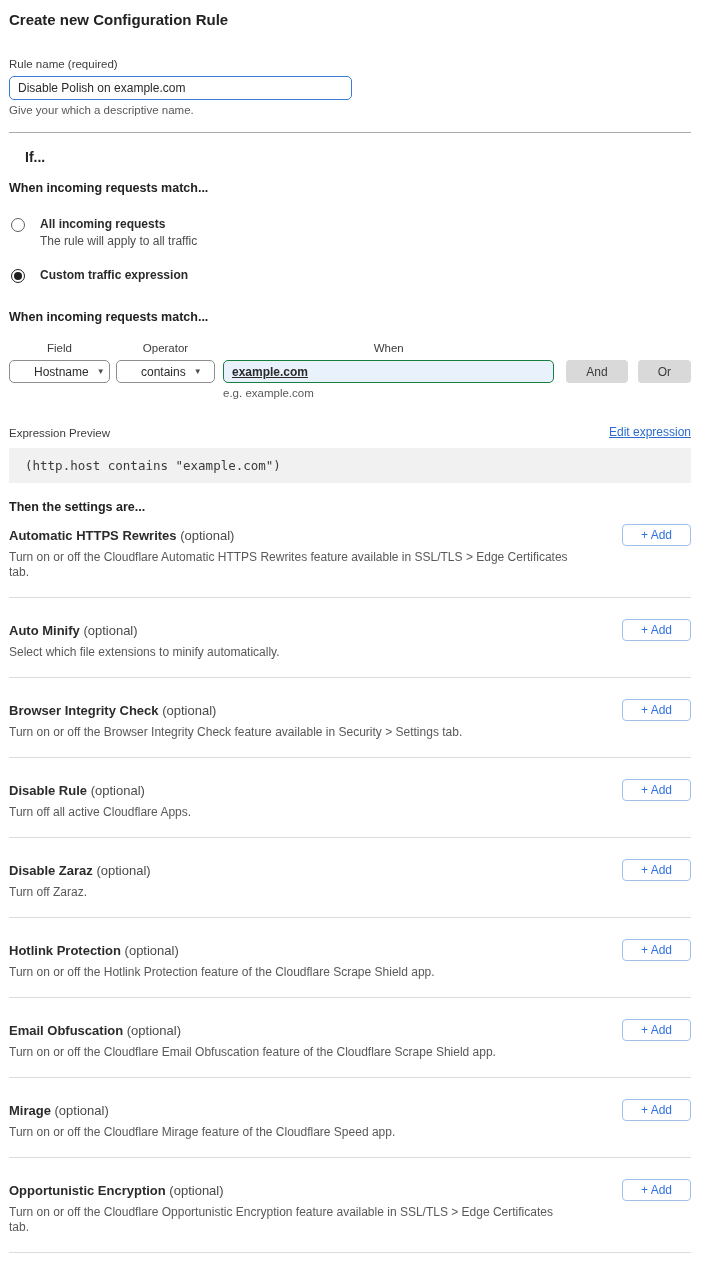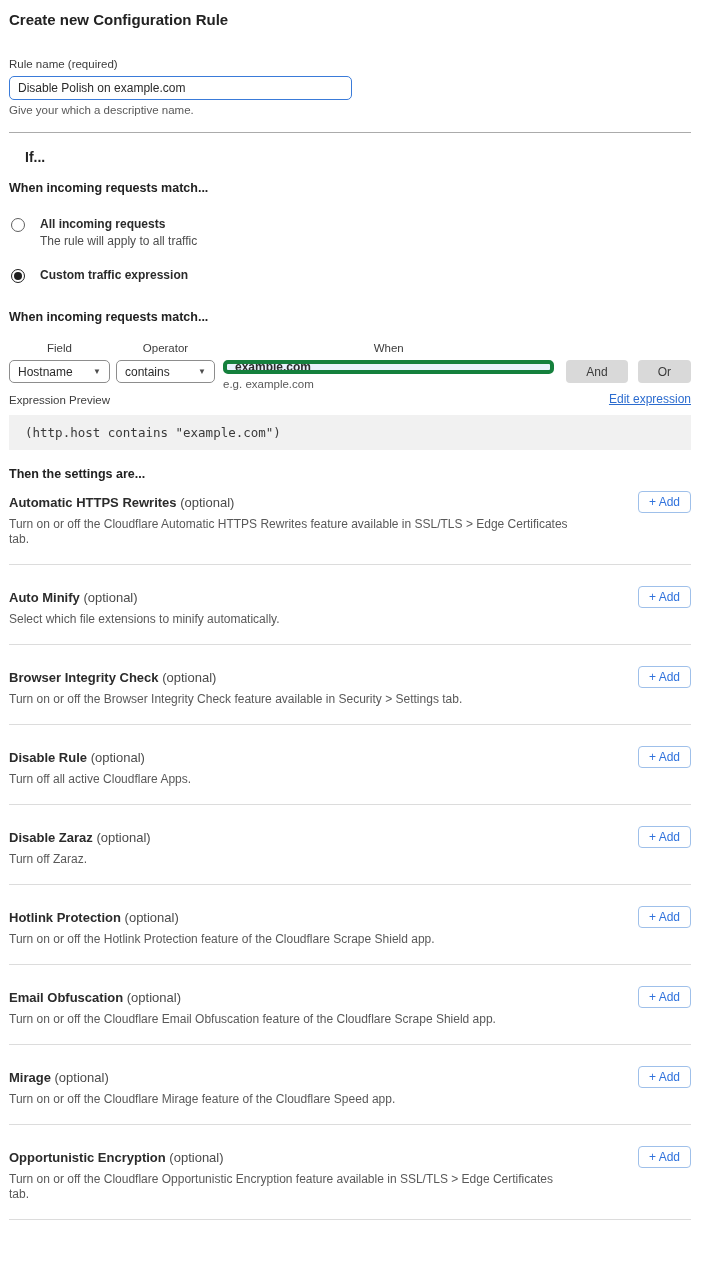--- a/index.html
+++ b/index.html
@@ -40,57 +40,57 @@
   .radio.selected::after { content: ""; position: absolute; inset: 2px; background: #1f1f1f; border-radius: 50%; }
   .radio-texts { margin-left: 15px; }
   .radio-label { font-size: 12px; line-height: 15px; font-weight: bold; color: #2b2b2b; }
   .radio-desc { font-size: 12px; line-height: 15px; color: #4d4d4d; margin-top: 2px; }
 
   .builder-row { display: flex; align-items: flex-start; margin-top: 16px; }
   .builder-col .field-label { margin-bottom: 4px; text-align: center; }
   .select-box {
     display: flex; align-items: center; justify-content: space-between;
     height: 23px; border: 1px solid #8d8d8d; border-radius: 5px; background: #fff;
-    font-size: 12px; color: #2b2b2b; padding: 0 8px; cursor: pointer;
+    font-size: 12px; color: #2b2b2b; padding: 0 24px; cursor: pointer;
   }
   .caret { font-size: 8px; color: #4d4d4d; margin-left: 8px; }
   .field-col { width: 101px; margin-right: 6px; }
   .operator-col { width: 99px; margin-right: 8px; }
   .value-col { flex: 1; margin-right: 12px; }
   .value-col input {
-    width: 100%; height: 14px; background: #e9f2fc; border: 4px solid #15803d; font-weight: bold; text-decoration: underline;
+    width: 100%; height: 23px; background: #e9f2fc; border: 1px solid #15803d; font-weight: bold; text-decoration: underline;
   }
   .connector-buttons { display: flex; margin-top: 19px; }
   .conn-btn {
     height: 23px; padding: 0 20px; font-size: 12px; color: #3b3b3b;
     font-family: "Liberation Sans", sans-serif;
     background: #d9d9d9; border: none; border-radius: 4px; cursor: pointer;
   }
   .conn-btn + .conn-btn { margin-left: 10px; }
 
-  .preview-header { display: flex; justify-content: space-between; align-items: flex-end; }
+  .preview-header { display: flex; justify-content: space-between; align-items: flex-end; margin-top: 24px; }
   .preview-label { font-size: 11.5px; color: #3c3c3c; }
   a.edit-link { font-size: 12px; color: #2c6ccf; text-decoration: underline; cursor: pointer; }
   .code-block {
     margin-top: 9px; background: #f1f1f1; padding: 10px 16px;
     font-family: "DejaVu Sans Mono", "Liberation Mono", monospace;
     font-size: 12.5px; line-height: 15px; color: #3a3a3a;
   }
 
   h3.then-heading { font-size: 12.5px; line-height: 16px; font-weight: bold; color: #222; margin-top: 16px; }
 
   .setting { position: relative; padding: 25px 0 17px; border-bottom: 1px solid #dcdcdc; }
   .setting.first { padding-top: 13px; }
   .setting.last { border-bottom: none; padding-bottom: 0; }
   .setting-title { font-size: 13px; line-height: 16px; font-weight: bold; color: #2b2b2b; }
   .setting-title .optional { font-weight: normal; color: #4a4a4a; }
   .setting-desc { font-size: 12px; line-height: 15px; color: #595959; margin-top: 6px; max-width: 560px; }
   .add-btn {
     position: absolute; right: 0; top: 21px;
-    min-width: 44px; height: 22px; padding: 0 10px; font-size: 12px; color: #3173dd;
+    min-width: 44px; height: 22px; padding: 0 18px; font-size: 12px; color: #3173dd;
     font-family: "Liberation Sans", sans-serif;
     background: #fff; border: 1px solid #9fc0ea; border-radius: 4px; cursor: pointer;
   }
   .setting.first .add-btn { top: 9px; }
 </style>
 </head>
 <body>
 
 <div class="page">
 

